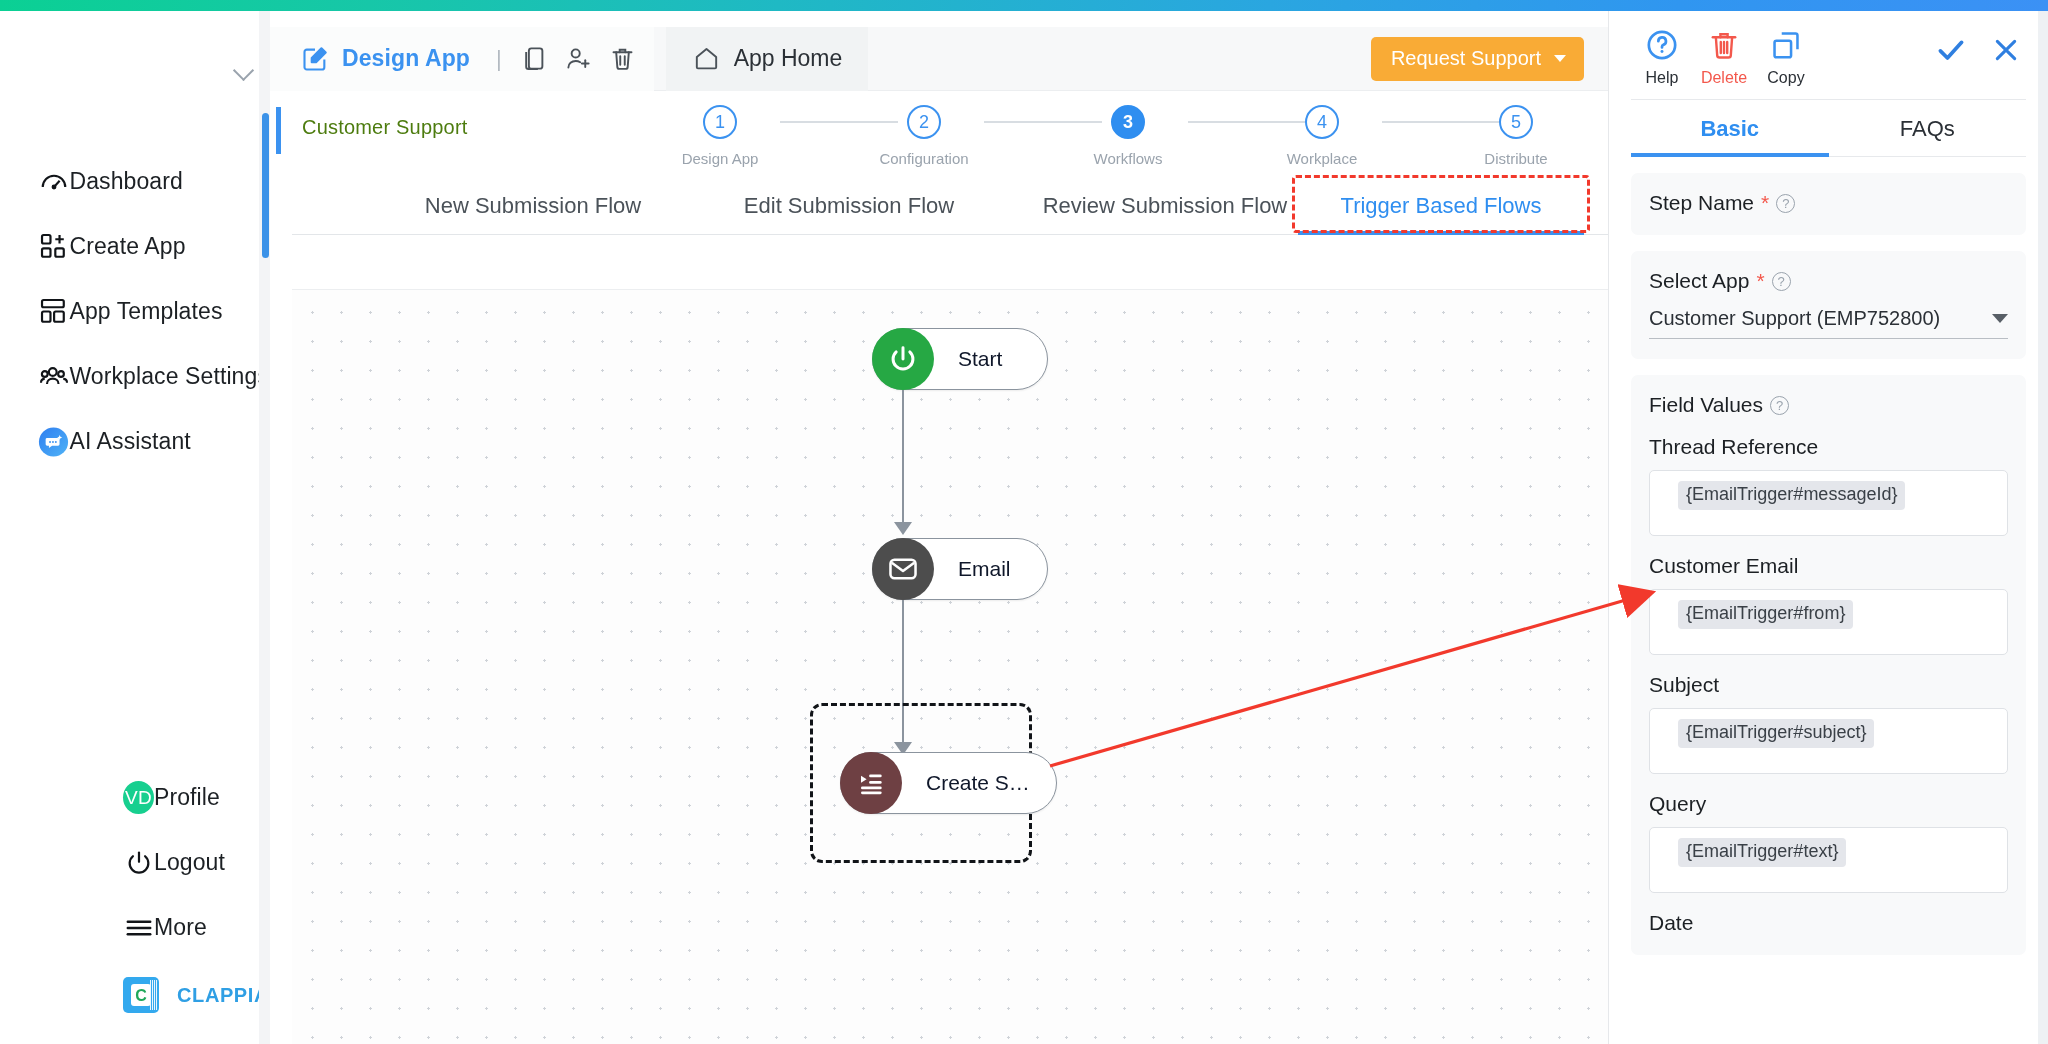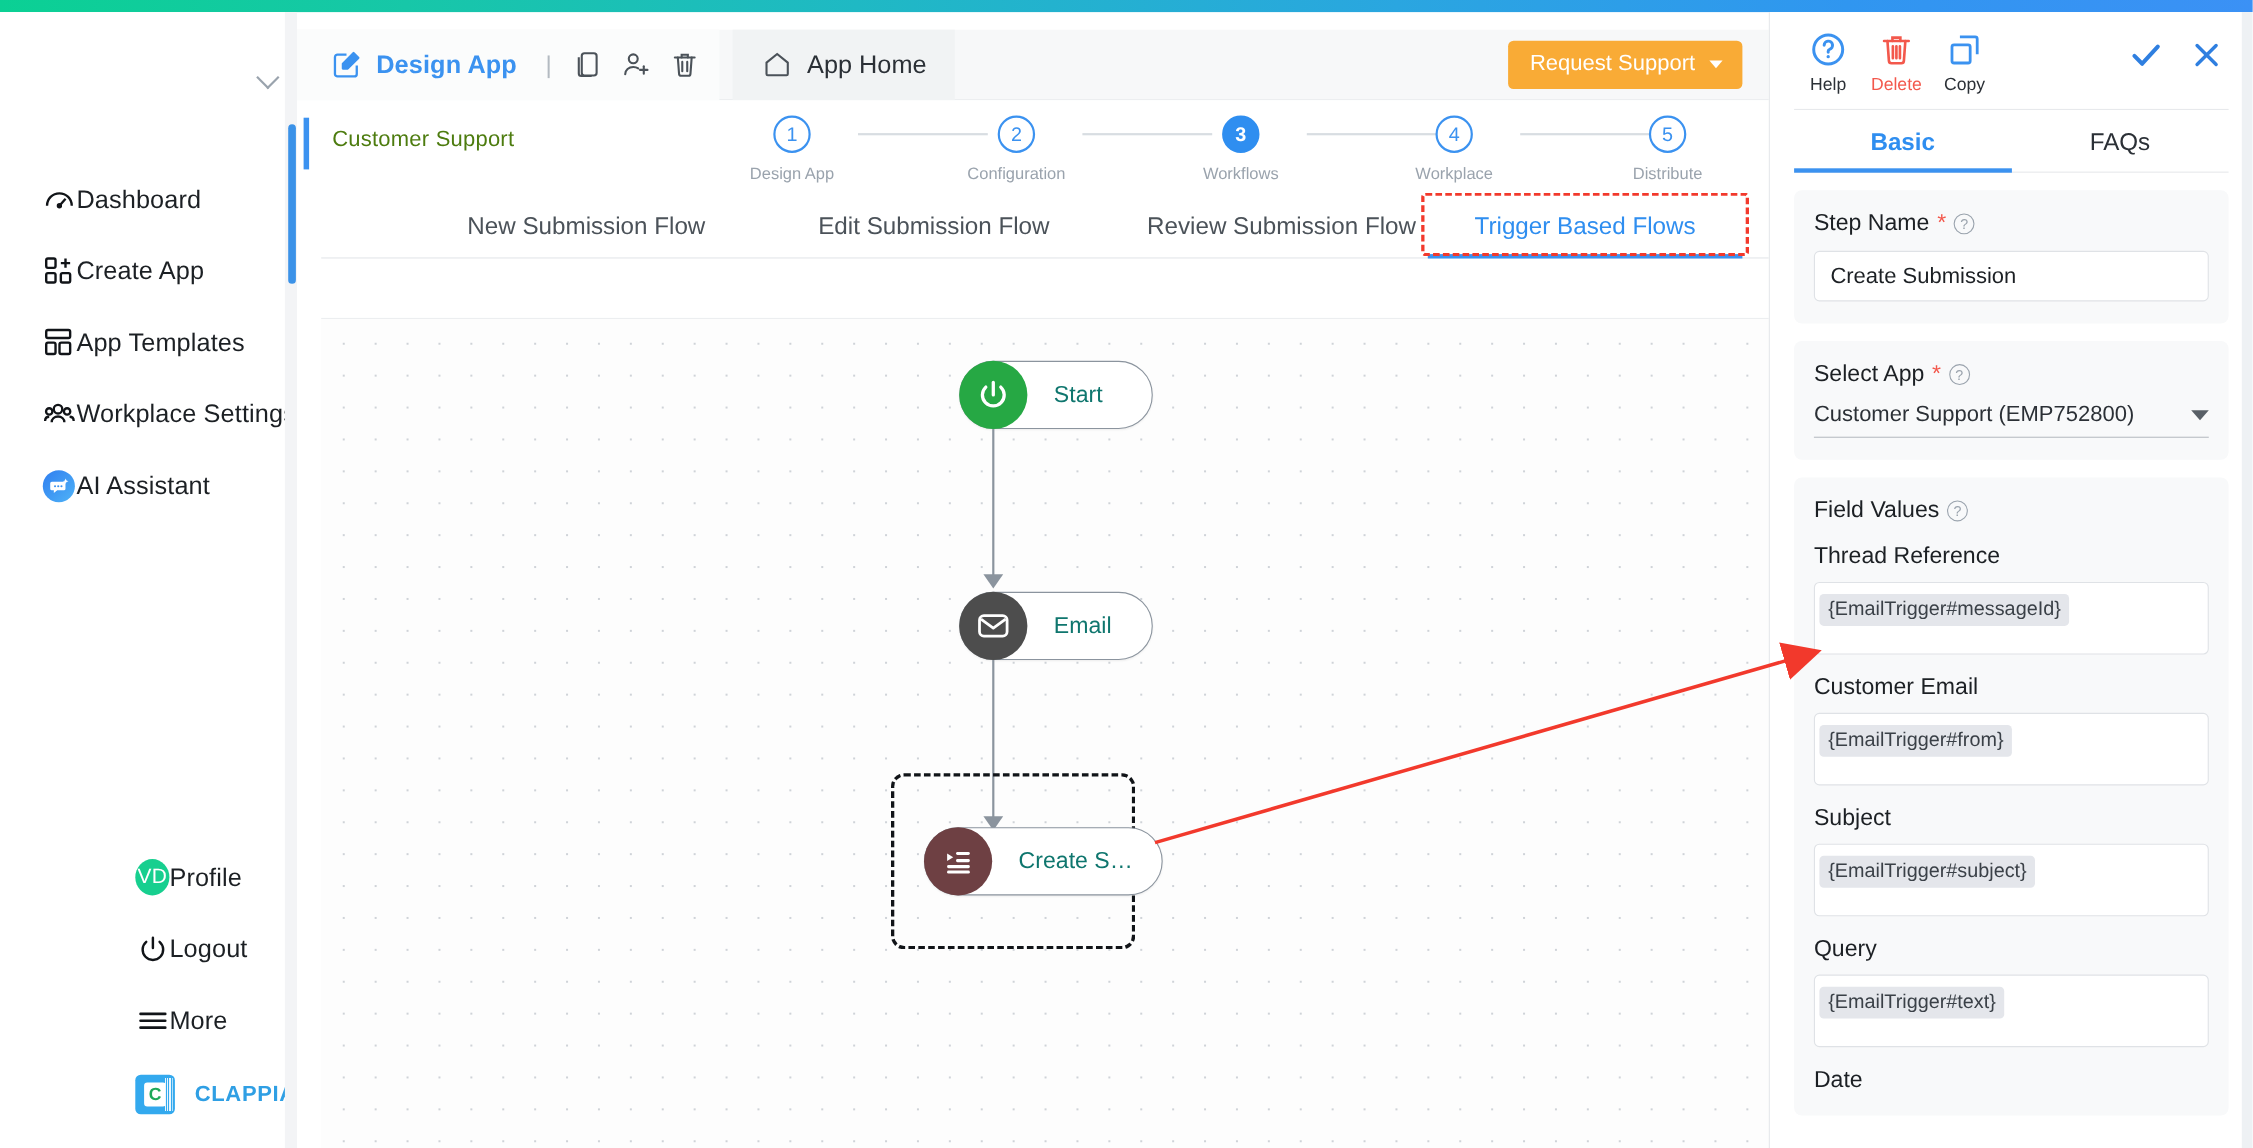--- a/index.html
+++ b/index.html
@@ -158,21 +158,21 @@
     position: absolute; height: 62px; border-radius: 31px;
     background: #fff; border: 1.6px solid #8b949e;
     display: flex; align-items: center; padding-right: 26px;
     box-shadow: 0 1px 2px rgba(0,0,0,.07);
   }
   .node .nico {
     width: 62px; height: 62px; border-radius: 50%; flex: none;
     display: flex; align-items: center; justify-content: center;
     margin-left: -1px;
   }
-  .node .nlbl { font-size: 21px; color: #0f766e; margin-left: 24px; white-space: nowrap; }
+  .node .nlbl { font-size: 21px; color: #0f172a; margin-left: 24px; white-space: nowrap; }
   .node.start .nico { background: #26a844; }
   .node.email .nico { background: #4d4d4d; }
   .node.create .nico { background: #6e4043; }
 
   .sel-box {
     position: absolute; border: 3px dashed #111418; border-radius: 12px;
   }
   .edge { position: absolute; background: #8b949e; width: 1.8px; }
   .arrowhead {
     position: absolute; width: 0; height: 0;
@@ -219,21 +219,21 @@
     margin-top: 14px; border-bottom: 1px solid #b9bec4; padding-bottom: 8px;
     display: flex; align-items: center; font-size: 20px; color: #2b3036;
   }
   .select-row .car {
     margin-left: auto; border-left: 8px solid transparent; border-right: 8px solid transparent;
     border-top: 9px solid #585f66;
   }
   .sub-label { font-size: 21px; color: #1c2024; margin-top: 18px; }
   .tokenbox {
     margin-top: 11px; min-height: 66px; background: #fff; border: 1px solid #dfe2e6;
-    border-radius: 5px; padding: 10px 4px;
+    border-radius: 5px; padding: 10px 28px;
   }
   .token {
     display: inline-block; background: #e4e6eb; border-radius: 4px;
     padding: 3px 8px 5px; font-size: 18px; color: #3a4047;
   }
   .rp-scroll-track { position: absolute; right: 0; top: 0; width: 10px; height: 1033px; background: #eef1f4; }
 
   
   .overlay { position: absolute; left: 0; top: 0; width: 2048px; height: 1044px; pointer-events: none; }
 </style>
@@ -569,23 +569,20 @@
     </div>
 
     <div class="rp-body">
 
       <div class="card">
         <div class="fld-label">
           <span>Step Name</span>
           <span class="req-star">*</span>
           <span class="qmark">?</span>
         </div>
-        <div class="txtinput">
-          <span>Create Submission</span>
-        </div>
       </div>
 
       <div class="card">
         <div class="fld-label">
           <span>Select App</span>
           <span class="req-star">*</span>
           <span class="qmark">?</span>
         </div>
         <div class="select-row">
           <span>Customer Support (EMP752800)</span>

